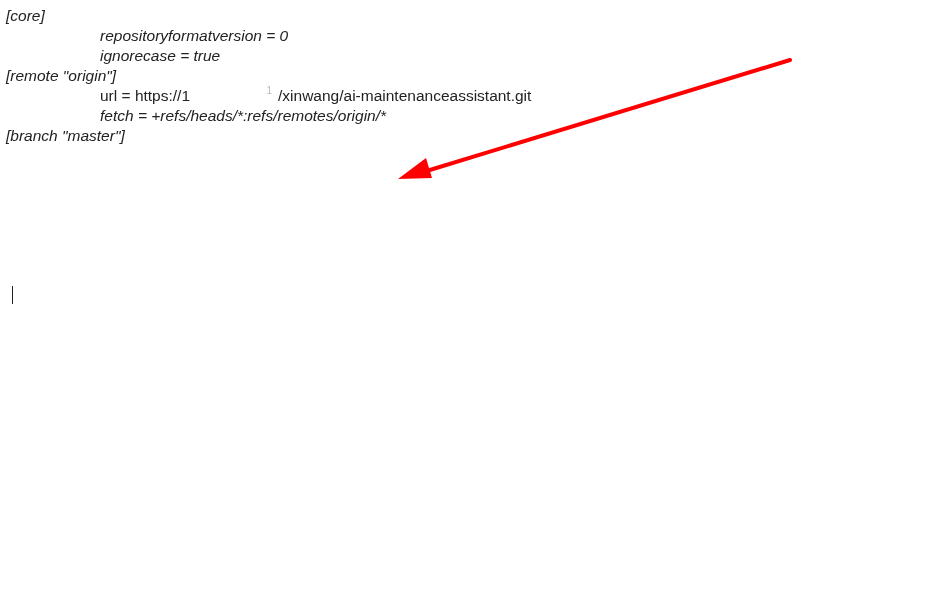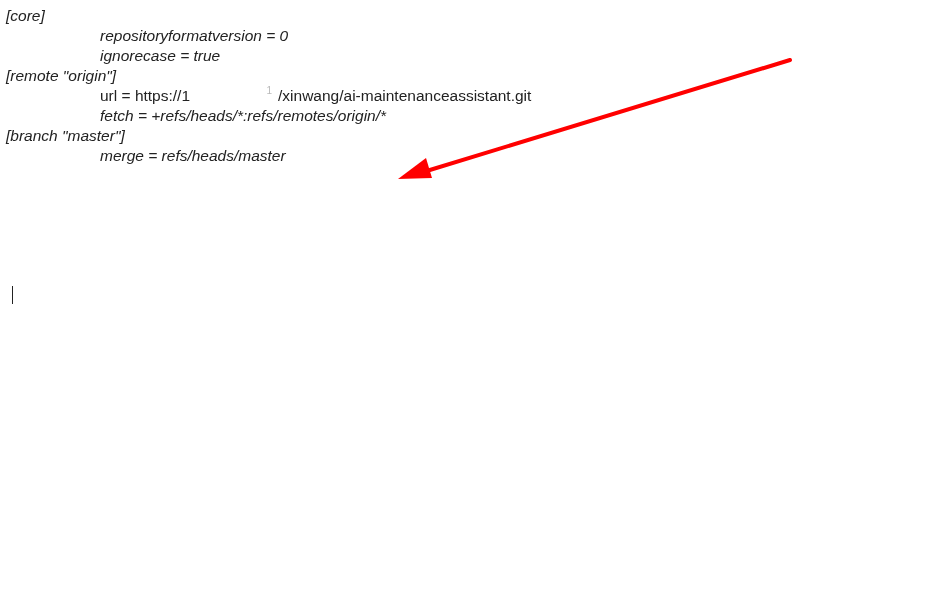--- a/index.html
+++ b/index.html
@@ -60,21 +60,20 @@
 
   <div class="line section">[remote "origin"]</div>
   <div class="url-line">
     <span>url = https://1</span>
     <span class="url-gap"><span class="tiny">1</span></span>
     <span>/xinwang/ai-maintenanceassistant.git</span>
   </div>
   <div class="line indent">fetch = +refs/heads/*:refs/remotes/origin/*</div>
 
   <div class="line section">[branch "master"]</div>
-  <div class="line indent">merge = refs/heads/master</div>
 </div>
 
 <div class="cursor"></div>
 
 <svg class="arrow-layer" width="928" height="599" viewBox="0 0 928 599">
   <defs>
     <marker id="ah" markerWidth="10" markerHeight="10" refX="2" refY="5" orient="auto">
       <path d="M0,0 L10,5 L0,10 L3,5 Z" fill="#ff0000"></path>
     </marker>
   </defs>

